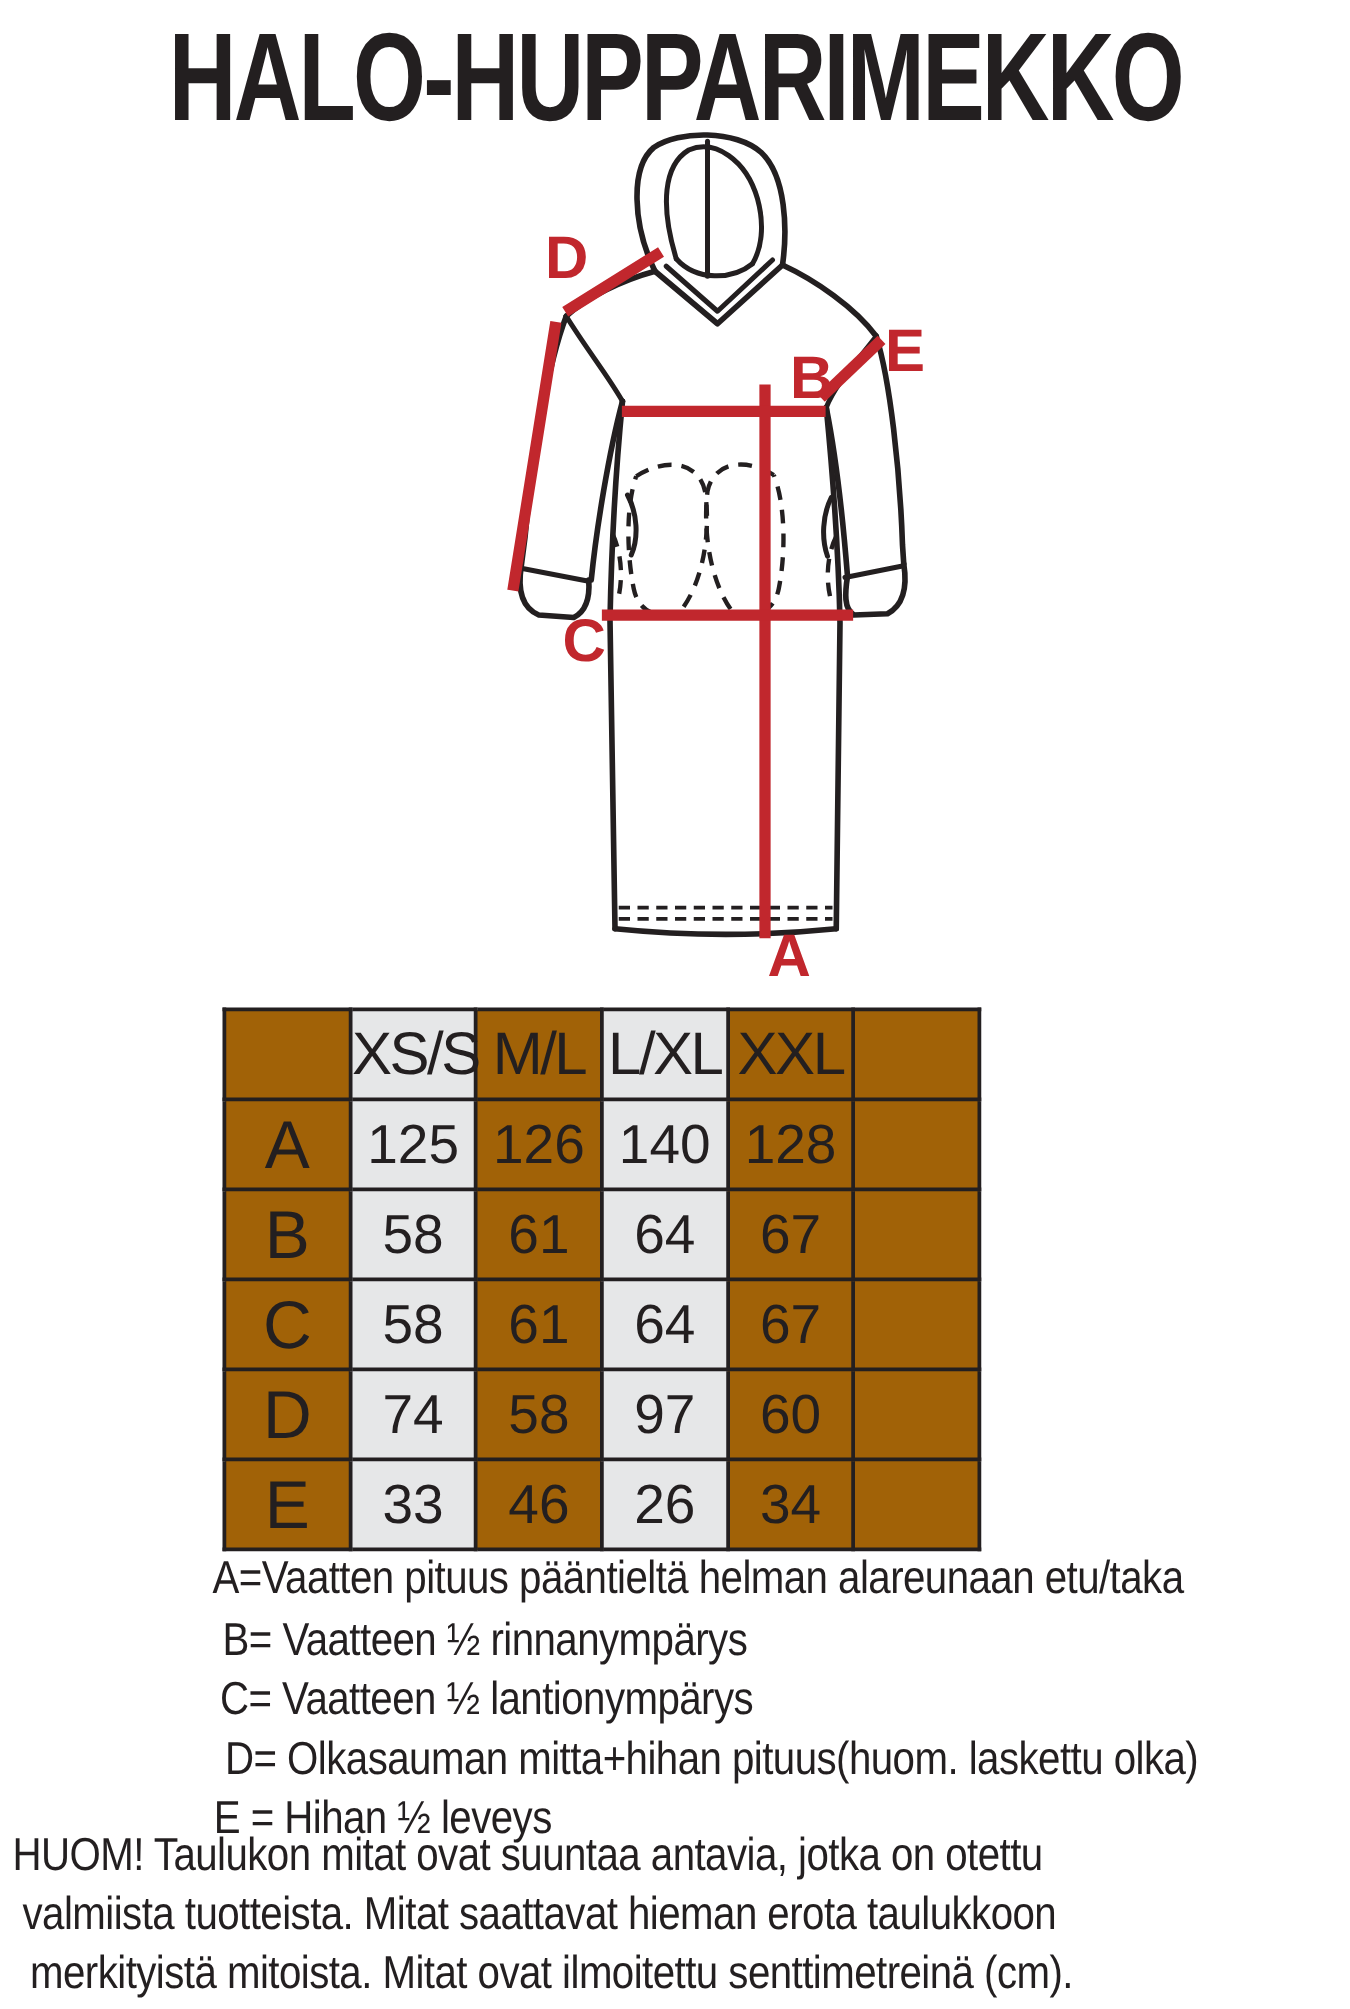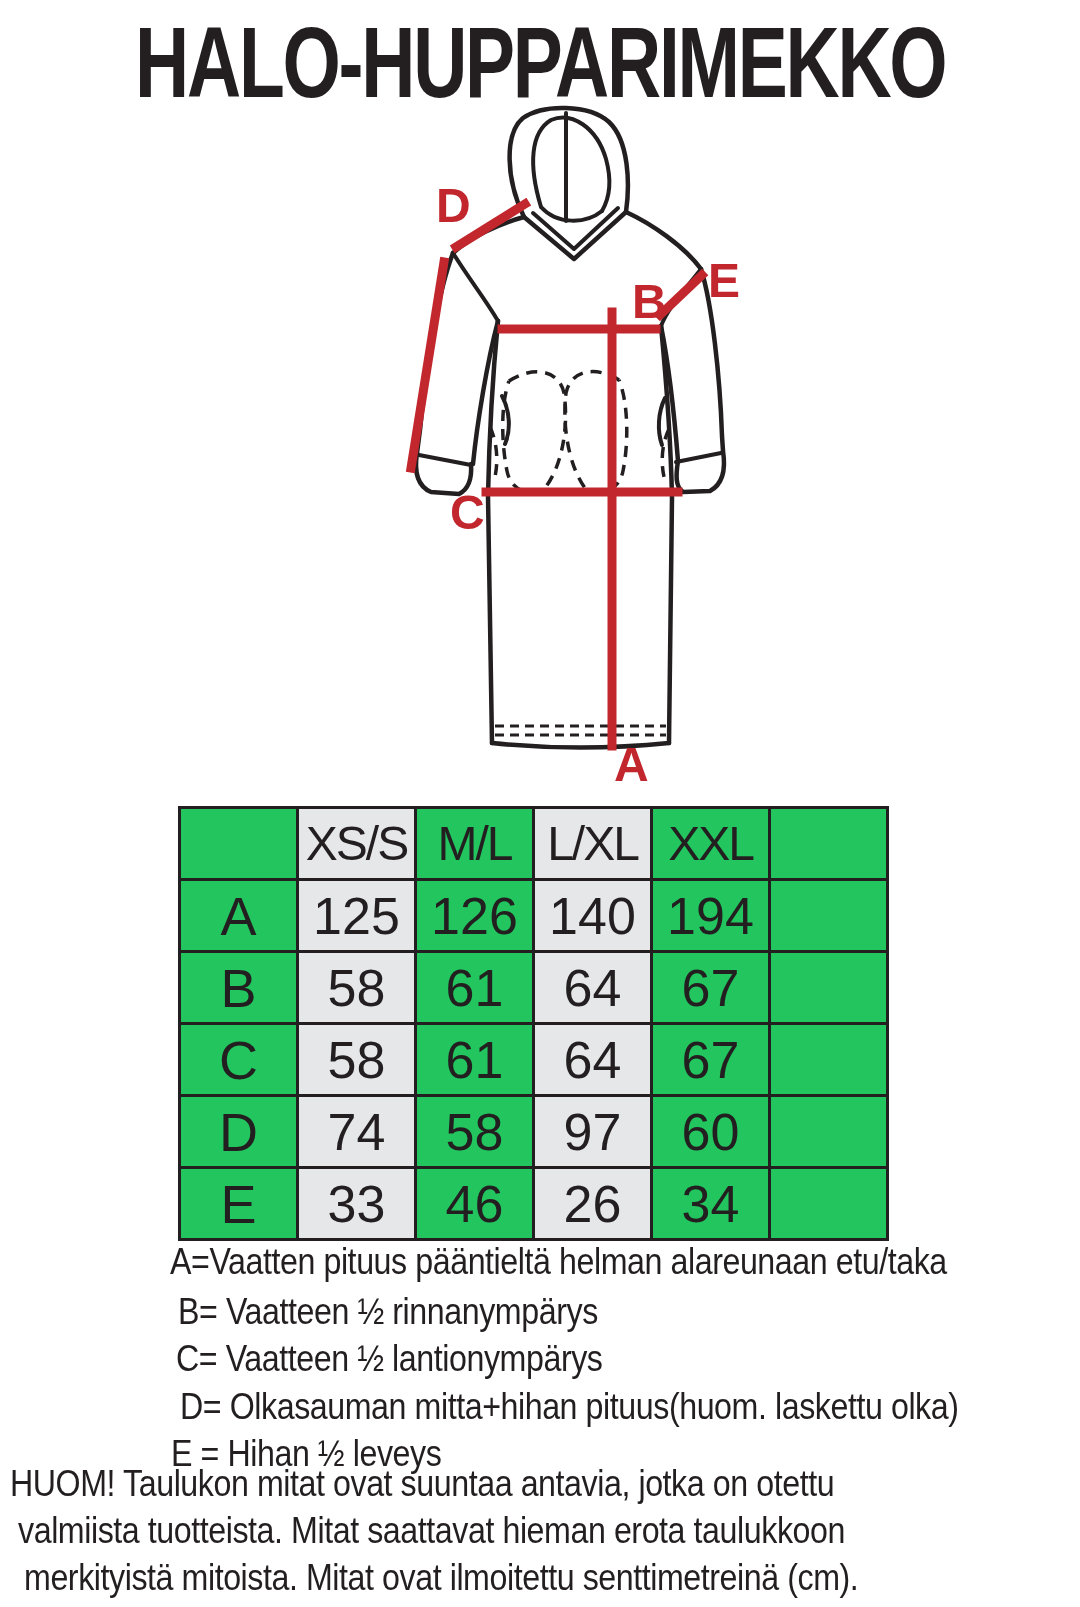--- a/index.html
+++ b/index.html
@@ -13,30 +13,30 @@
   }
   .title .squeeze{display:inline-block;transform:scaleX(0.75);transform-origin:50% 50%;}
   svg.diagram{position:absolute;left:0;top:0;}
   .outline{fill:none;stroke:#231f20;stroke-width:4.5;stroke-linecap:round;stroke-linejoin:round;}
   .outline-thin{fill:none;stroke:#231f20;stroke-width:4;stroke-linecap:round;stroke-linejoin:round;}
   .dashed{fill:none;stroke:#231f20;stroke-width:3.5;stroke-dasharray:11 8;stroke-linecap:butt;}
   .stitch{fill:none;stroke:#231f20;stroke-width:3;stroke-dasharray:9 6;}
   .redline{fill:none;stroke:#c1272d;stroke-width:9;stroke-linecap:square;}
   .redlabel{fill:#c1272d;font-family:"Liberation Sans","DejaVu Sans",sans-serif;font-size:48px;font-weight:bold;}
   table.size-table{
-    position:absolute;left:178px;top:806px;width:711px;
+    position:absolute;left:178px;top:806px;width:607px;
     border-collapse:collapse;table-layout:fixed;
   }
   table.size-table th, table.size-table td{
     border:3px solid #231f20;height:69px;padding:0;margin:0;
-    text-align:center;vertical-align:middle;font-weight:normal;background:#22c55e;
+    text-align:center;vertical-align:middle;font-weight:normal;background:#a16207;
   }
   table.size-table th{font-size:48px;letter-spacing:-2px;}
   table.size-table td.rowlabel{font-size:54px;}
-  table.size-table td.val{font-size:52px;text-align:center;}
+  table.size-table td.val{font-size:44px;text-align:center;}
   table.size-table .gray{background:#e6e7e8;}
   .txtline{
     position:absolute;white-space:nowrap;font-size:37px;line-height:1.15;
     letter-spacing:-0.5px;transform:scaleX(0.87);transform-origin:0 50%;color:#231f20;
   }
 </style>
 </head>
 <body>
 
 <div class="page">
@@ -111,21 +111,21 @@
       <th>M/L</th>
       <th class="gray">L/XL</th>
       <th>XXL</th>
       <th></th>
     </tr>
     <tr>
       <td class="rowlabel">A</td>
       <td class="val gray">125</td>
       <td class="val">126</td>
       <td class="val gray">140</td>
-      <td class="val">194</td>
+      <td class="val">128</td>
       <td class="val"></td>
     </tr>
     <tr>
       <td class="rowlabel">B</td>
       <td class="val gray">58</td>
       <td class="val">61</td>
       <td class="val gray">64</td>
       <td class="val">67</td>
       <td class="val"></td>
     </tr>

